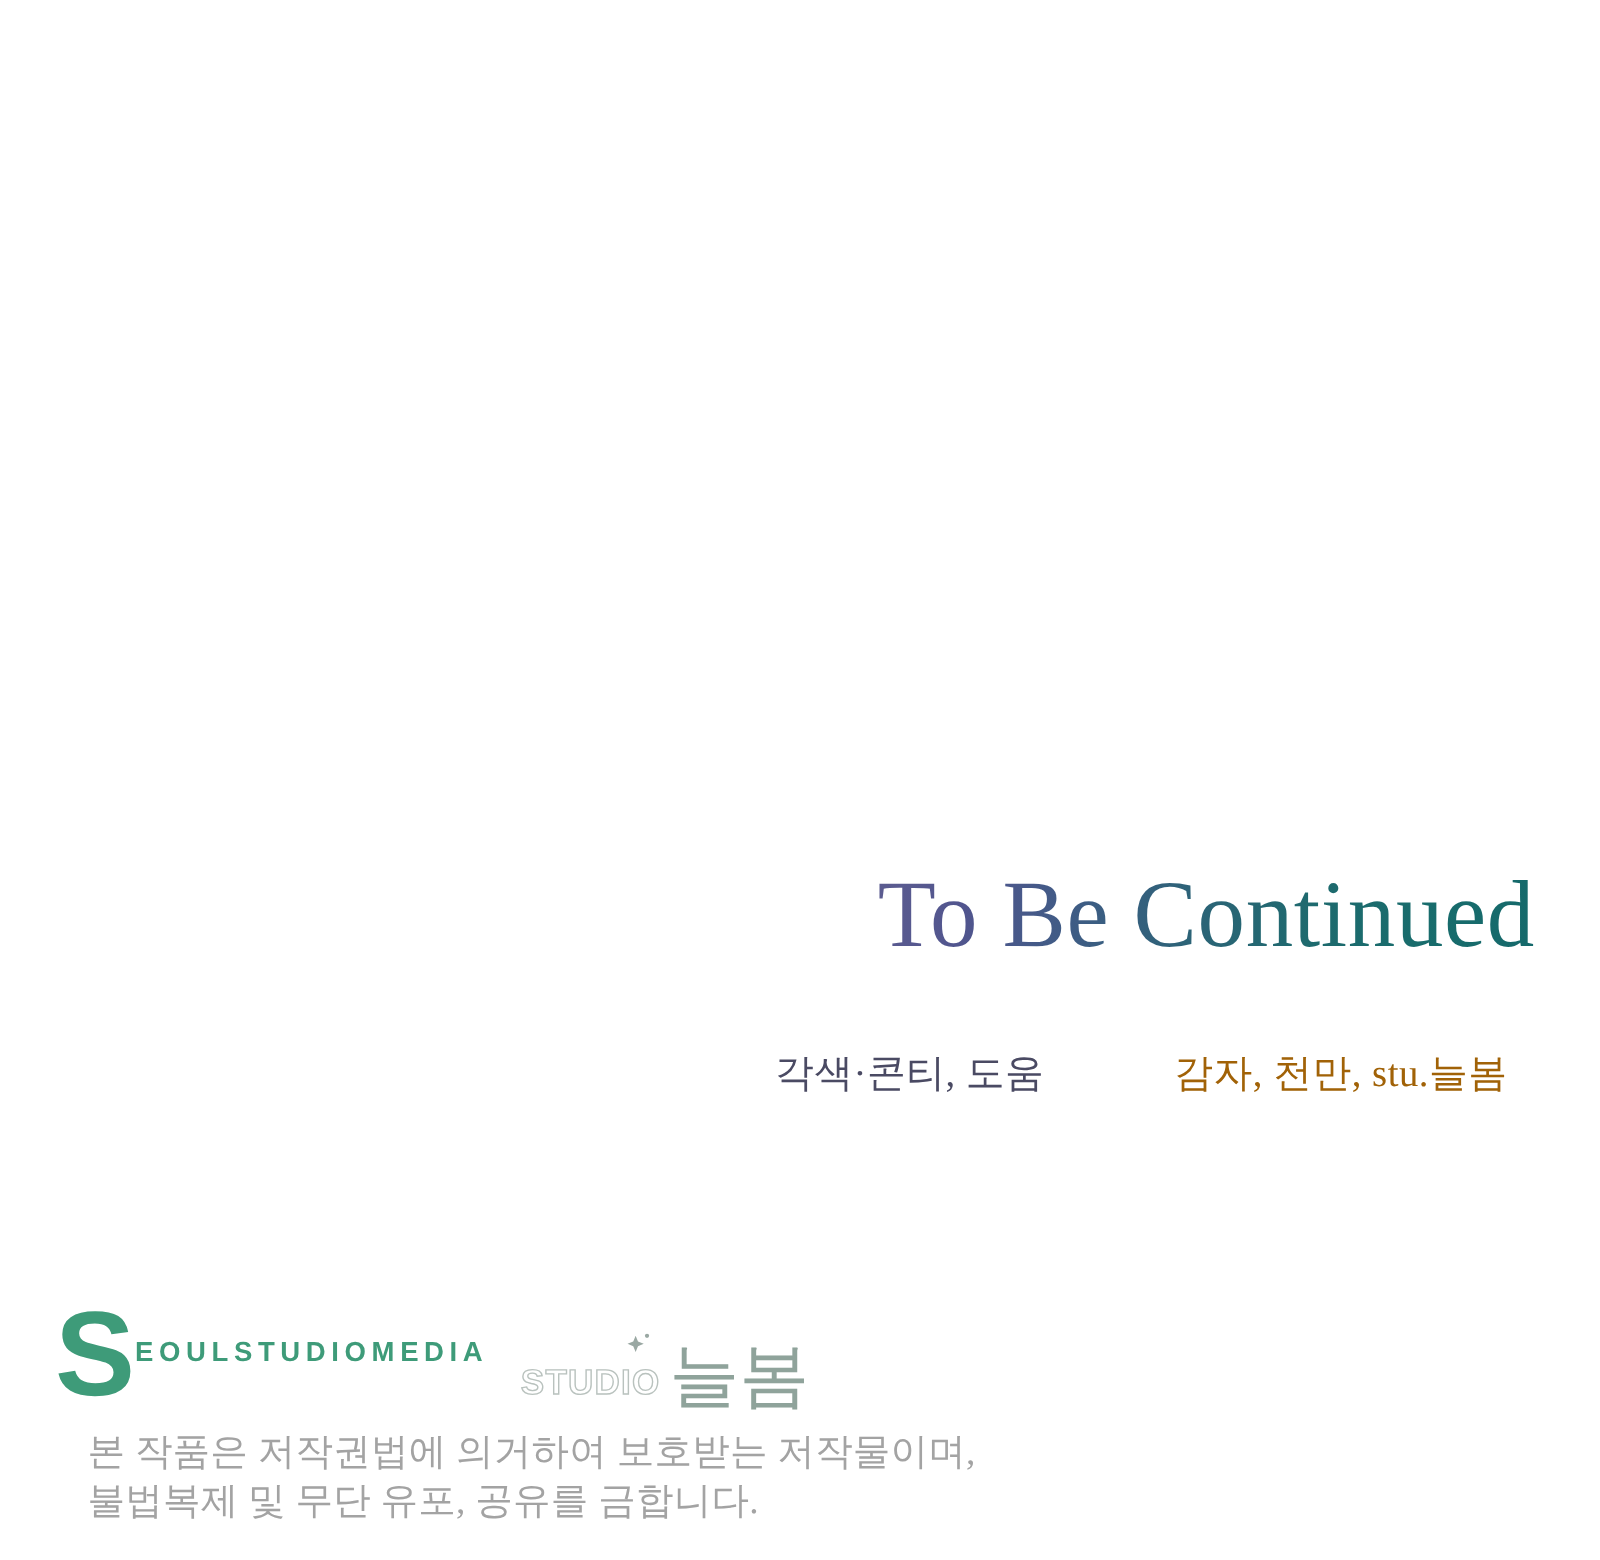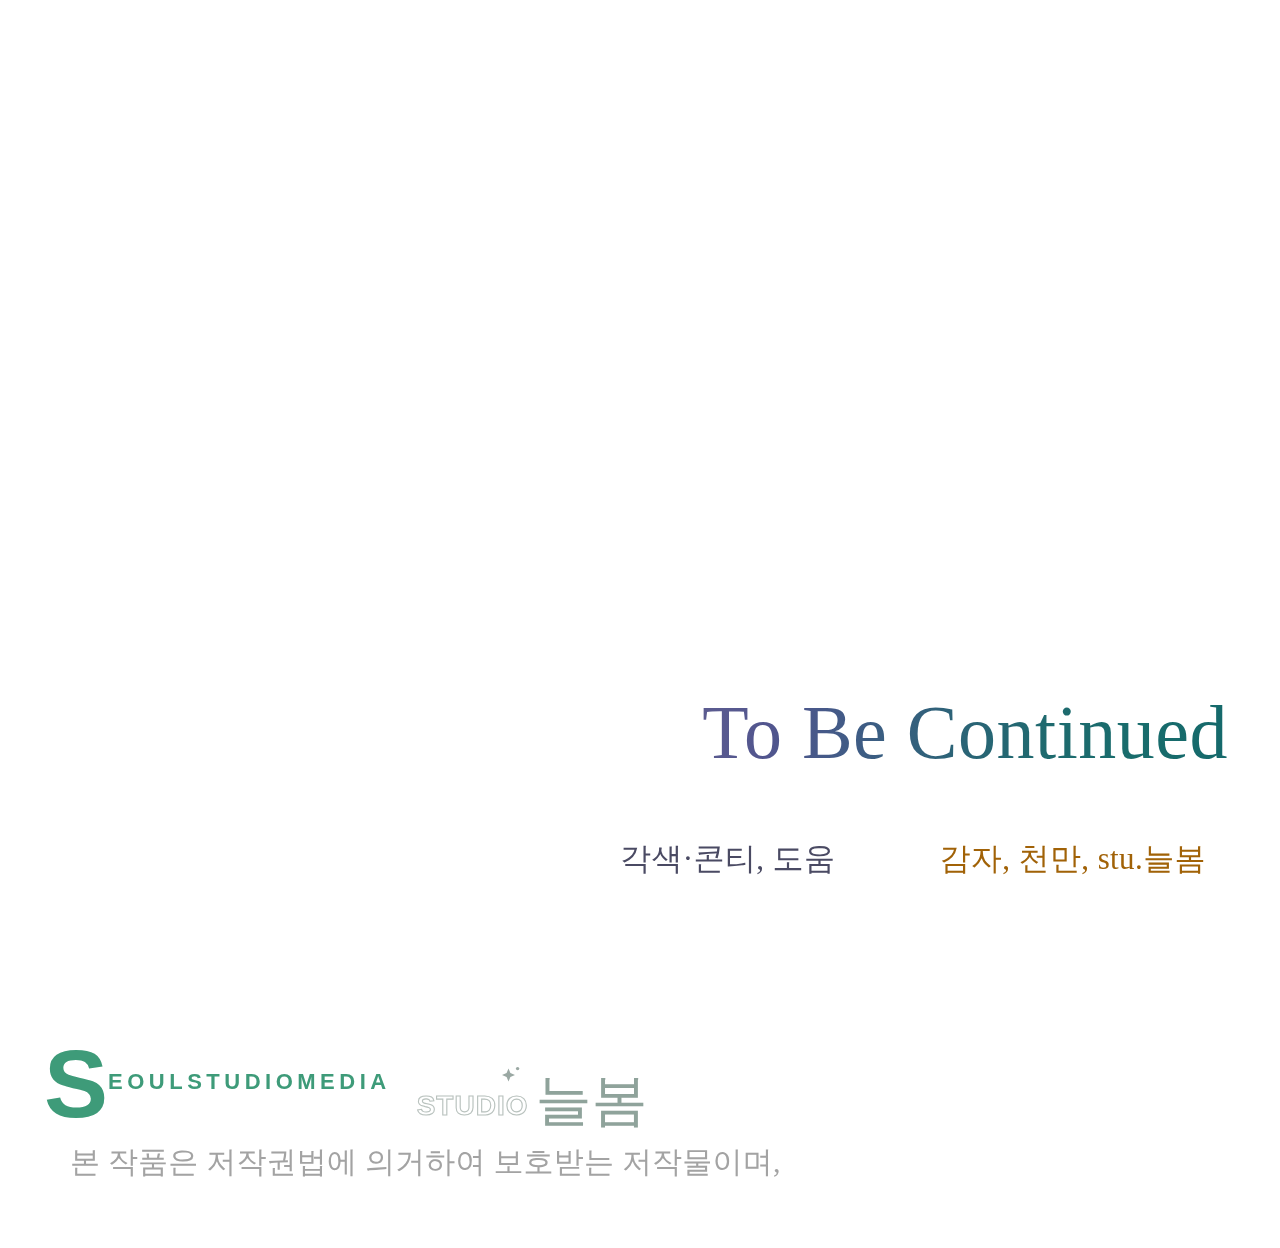--- a/index.html
+++ b/index.html
@@ -223,15 +223,16 @@
           <circle cx="18.6" cy="4.6" r="1.7" fill="#9aa8a3"></circle>
         </svg>
       </span>
       <span class="studio-kr">늘봄</span>
     </div>
 
   </div>
 
   <div class="copyright">
     <div>본 작품은 저작권법에 의거하여 보호받는 저작물이며,</div>
+    <div>불법복제 및 무단 유포, 공유를 금합니다.</div>
   </div>
 
 </div>
 
 </body></html>

